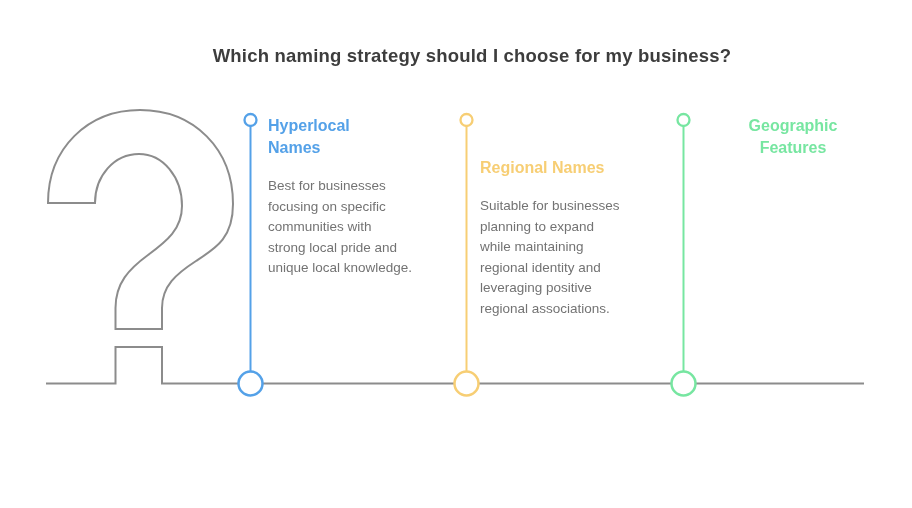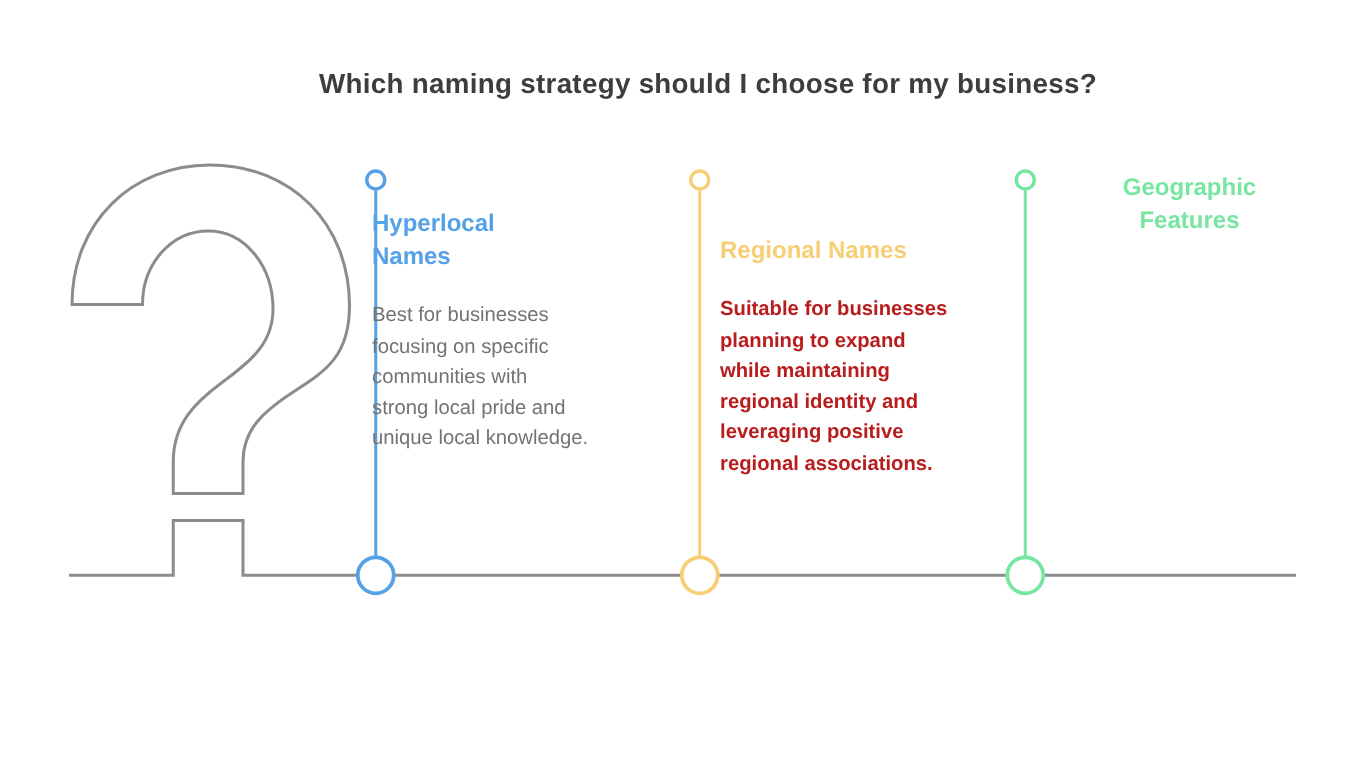--- a/index.html
+++ b/index.html
@@ -31,21 +31,21 @@
     font-size: 18.5px;
     font-weight: 600;
     letter-spacing: 0.2px;
     line-height: 24px;
   }
   .col {
     position: absolute;
     top: 115px;
     width: 192px;
   }
-  .col-1 { left: 248px; margin-top: 24px; }
+  .col-1 { left: 268px; }
   .col-2 { left: 480px; margin-top: 42px; }
   .col-3 { left: 697px; text-align: center; }
   .col-heading {
     margin: 0 0 17px 0;
     font-size: 16px;
     font-weight: 700;
     line-height: 22px;
     white-space: pre-line;
   }
   .col-body {
@@ -105,21 +105,21 @@
 Names</h3>
     <p class="col-body" style="color: #737373;">Best for businesses
 focusing on specific
 communities with
 strong local pride and
 unique local knowledge.</p>
   </div>
 
   <div class="col col-2">
     <h3 class="col-heading" style="color: rgb(247, 206, 116);">Regional Names</h3>
-    <p class="col-body" style="color: #b91c1c; font-weight: bold;">Suitable for businesses
+    <p class="col-body" style="color: #737373;">Suitable for businesses
 planning to expand
 while maintaining
 regional identity and
 leveraging positive
 regional associations.</p>
   </div>
 
   <div class="col col-3">
     <h3 class="col-heading" style="color: rgb(119, 230, 161);">Geographic
 Features</h3>

